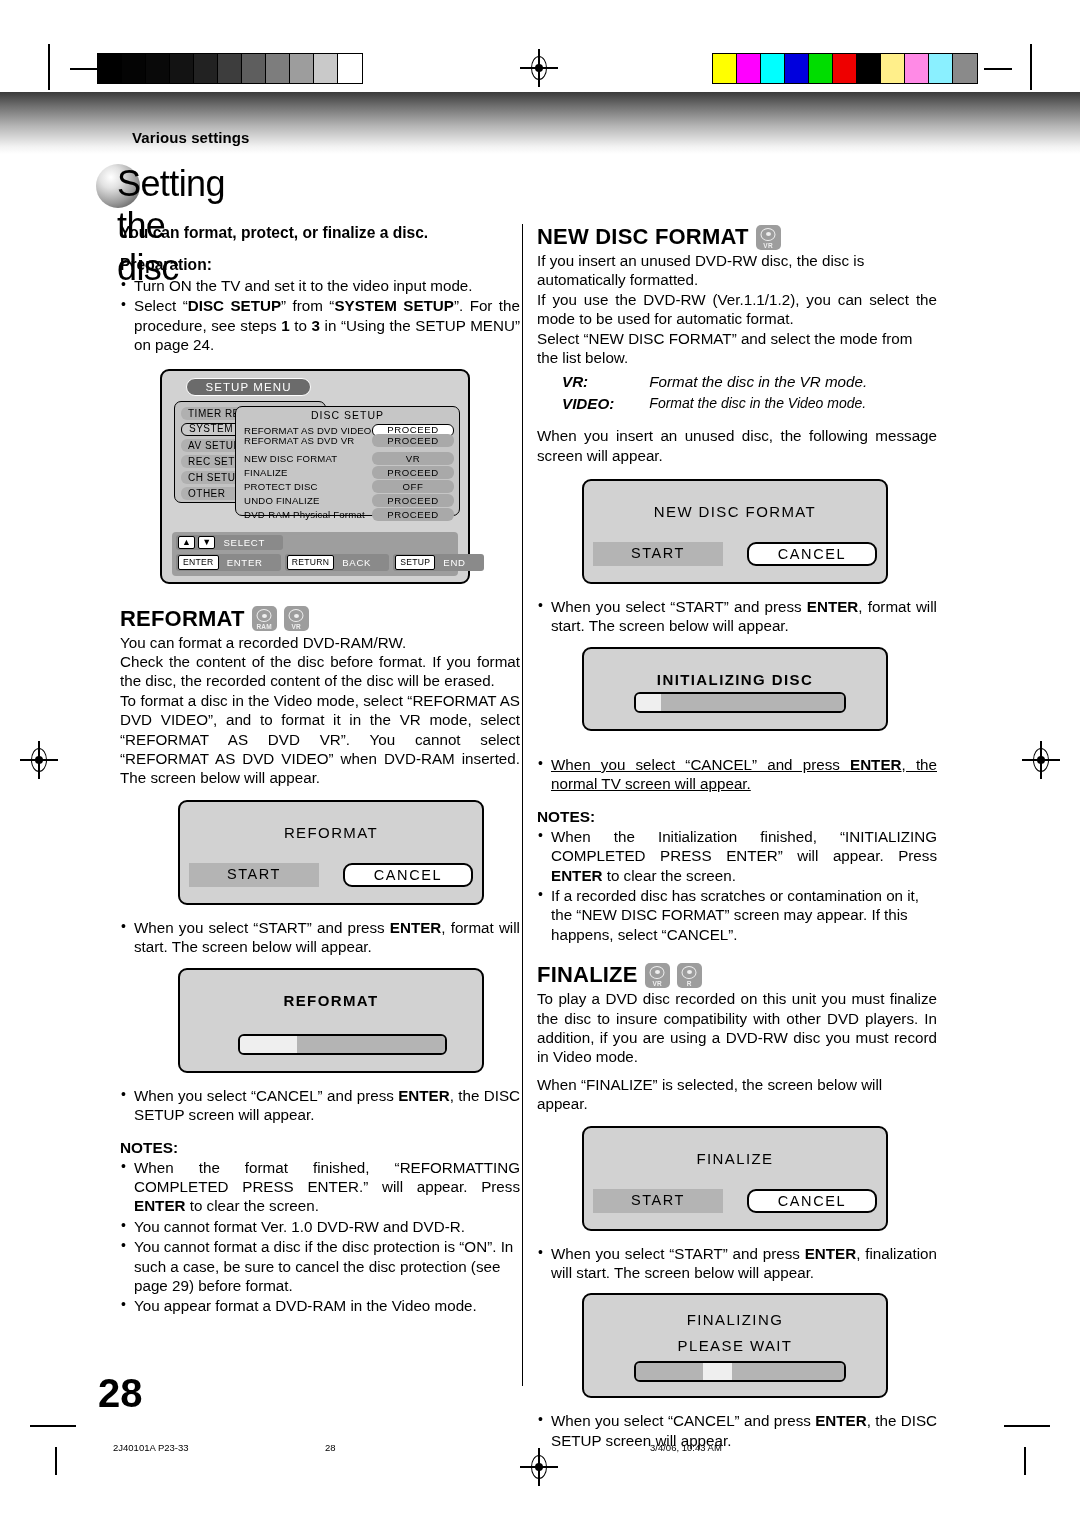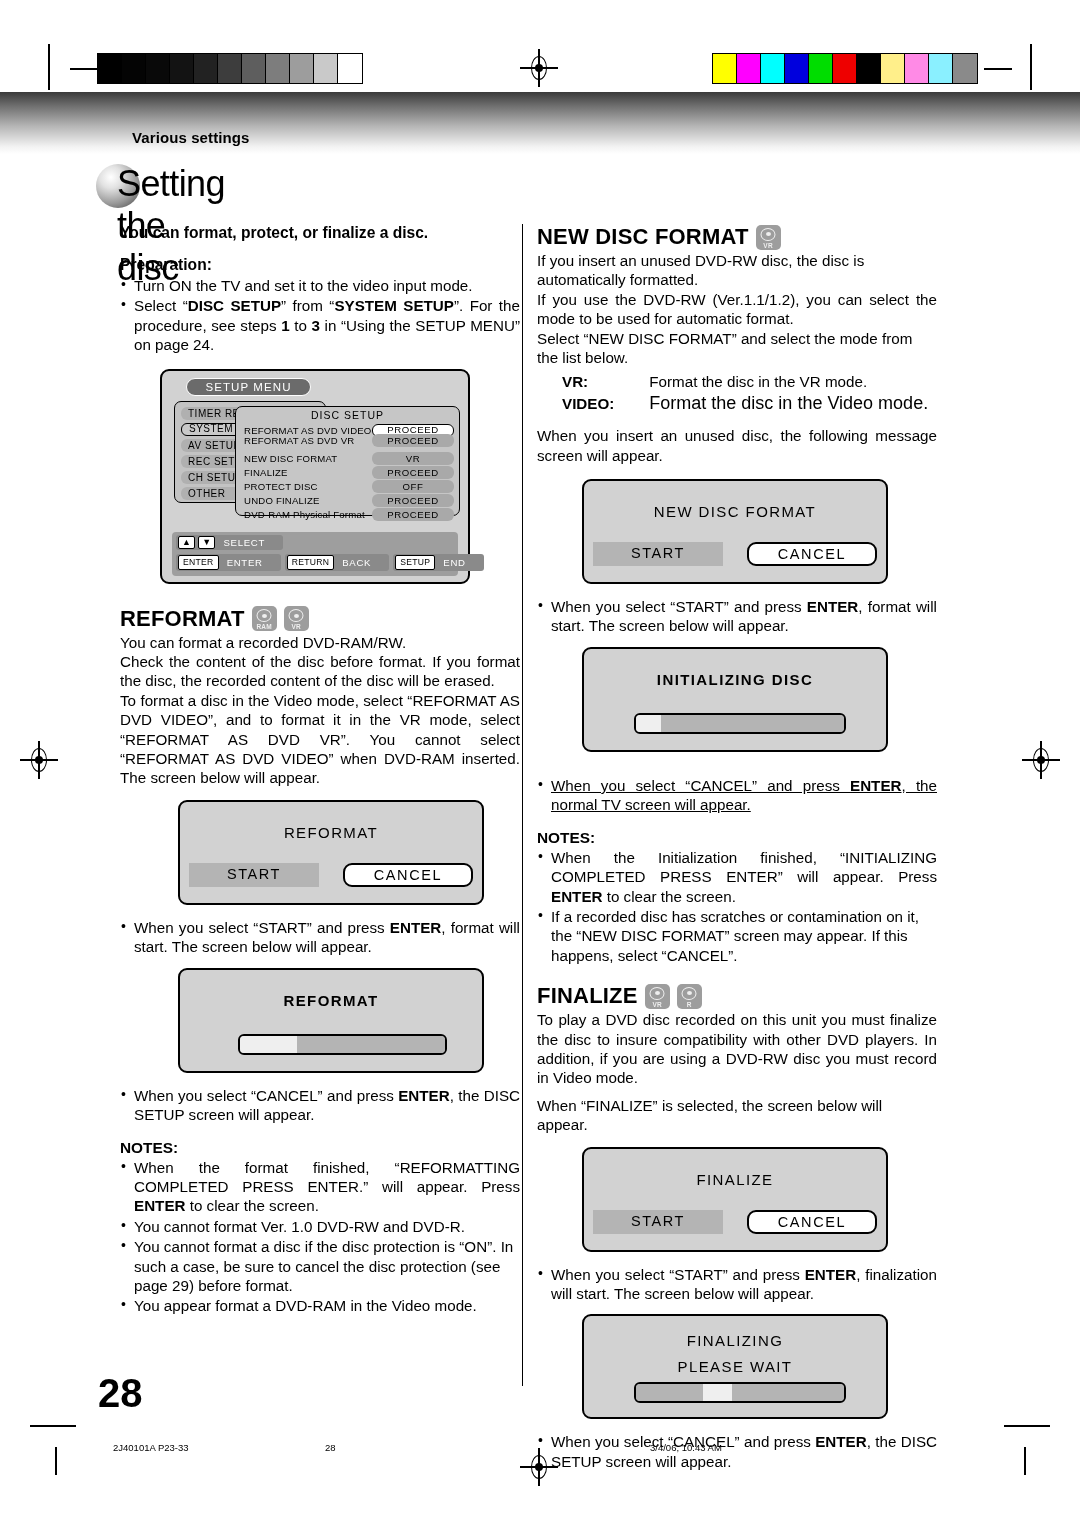--- a/index.html
+++ b/index.html
@@ -395,48 +395,48 @@
     <span>NEW DISC FORMAT</span>
     <span class="badge">
       <span class="disc"></span>
         <span class="blab">VR</span>
     </span>
   </h2>
   <p class="body nj">If you insert an unused DVD-RW disc, the disc is automatically formatted.</p>
   <p class="body">If you use the DVD-RW (Ver.1.1/1.2), you can select the mode to be used for automatic format.</p>
   <p class="body nj">Select “NEW DISC FORMAT” and select the mode from the list below.</p>
 
-  <table style="margin:4px 0 3px 24px; border-collapse:collapse;">
+  <table style="margin:4px 0 3px 24px; border-collapse:collapse;font-style:italic;">
     <tbody>
         <tr>
       <td style="font-size:15.2px;font-weight:bold;line-height:19.4px;padding-right:34px;white-space:nowrap;"><span>VR</span>:</td>
       <td style="font-size:15.2px;line-height:19.4px;">Format the disc in the VR mode.</td>
     </tr>
     <tr>
       <td style="font-size:15.2px;font-weight:bold;line-height:19.4px;padding-right:34px;white-space:nowrap;"><span>VIDEO</span>:</td>
-      <td style="font-size:18px;line-height:19.4px;">Format the disc in the Video mode.</td>
+      <td style="font-size:14px;line-height:19.4px;">Format the disc in the Video mode.</td>
     </tr>
   </tbody>
     </table>
 
   <p class="body" style="margin-top:12px;">When you insert an unused disc, the following message screen will appear.</p>
 
   <div class="osd" style="margin:14px 0 0 45px; width:306px; height:105px;">
     <div class="osd-title" style="margin-top:22px;">NEW DISC FORMAT</div>
     <div class="btnrow" style="position:absolute; left:0; right:0; bottom:16px;">
       <div class="osd-btn gray">START</div>
       <div class="osd-btn sel">CANCEL</div>
     </div>
   </div>
 
   <ul class="bul" style="margin-top:13px;">
     <li>When you select “START” and press <b>ENTER</b>, format will start. The screen below will appear.</li>
   </ul>
 
-  <div class="osd" style="margin:11px 0 8px 45px; width:306px; height:105px;">
+  <div class="osd" style="margin:11px 0 8px 45px; width:306px; height:84px;">
     <div class="osd-title bold" style="margin-top:22px;">INITIALIZING DISC</div>
     <div class="pbar" style="position:absolute; left:50px; right:40px; bottom:16px;">
       <i class="pfill" style="width:12%"></i>
       <i class="ptrack" style="width:88%"></i>
     </div>
   </div>
 
   <ul class="bul" style="margin-top:24px;text-decoration:underline;">
     <li>When you select “CANCEL” and press <b>ENTER</b>, the normal TV screen will appear.</li>
   </ul>

